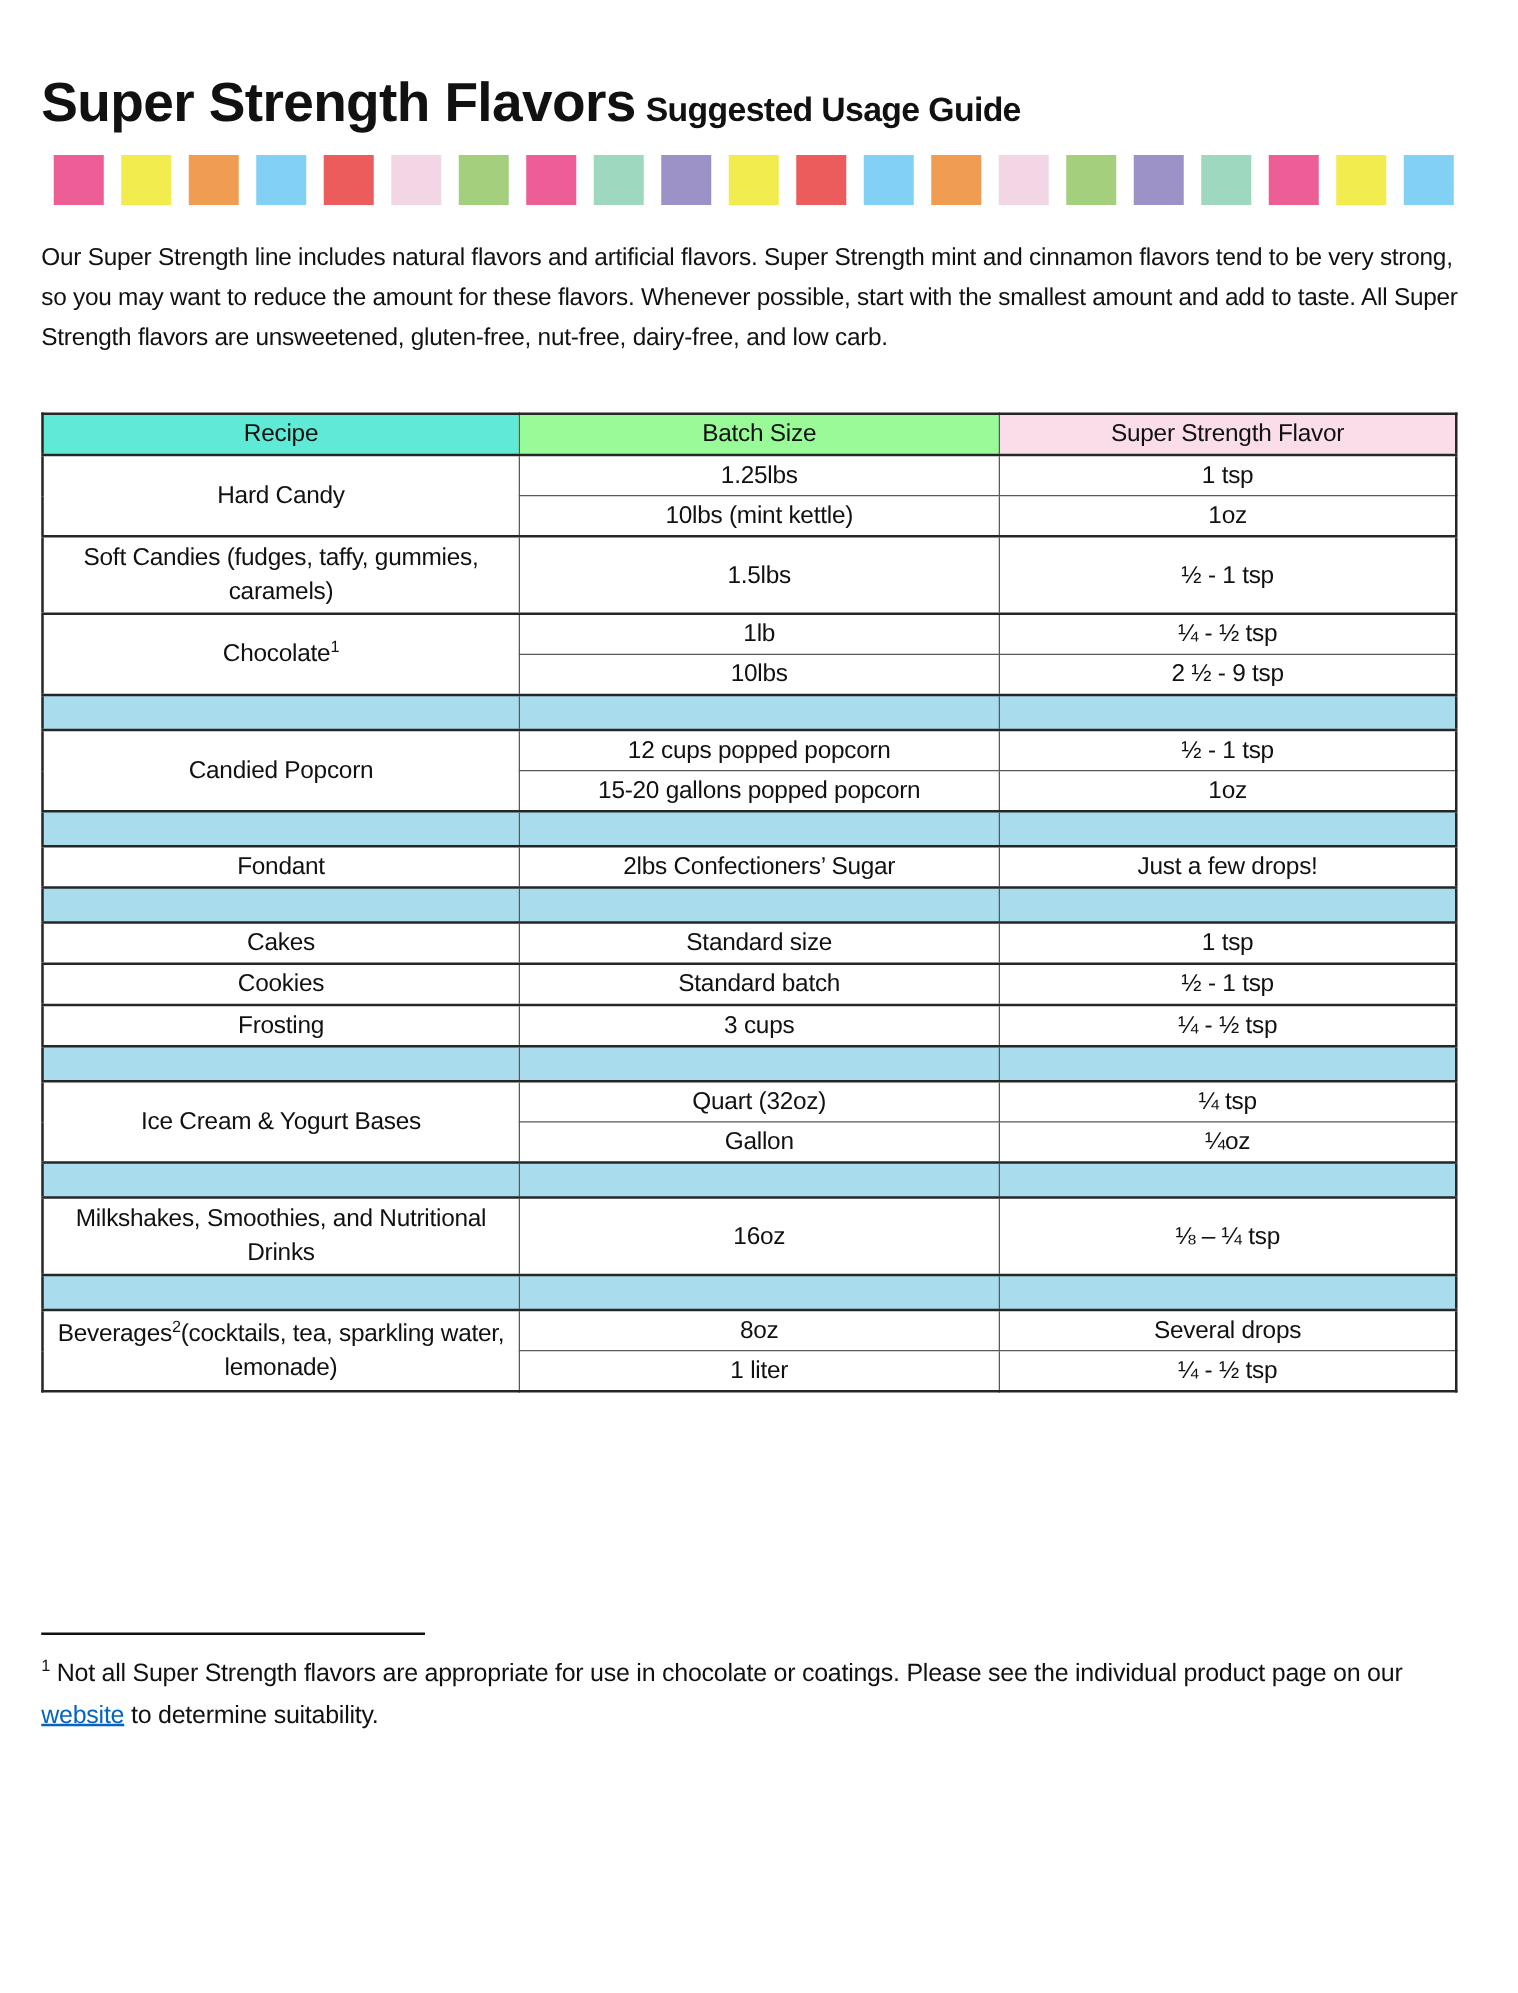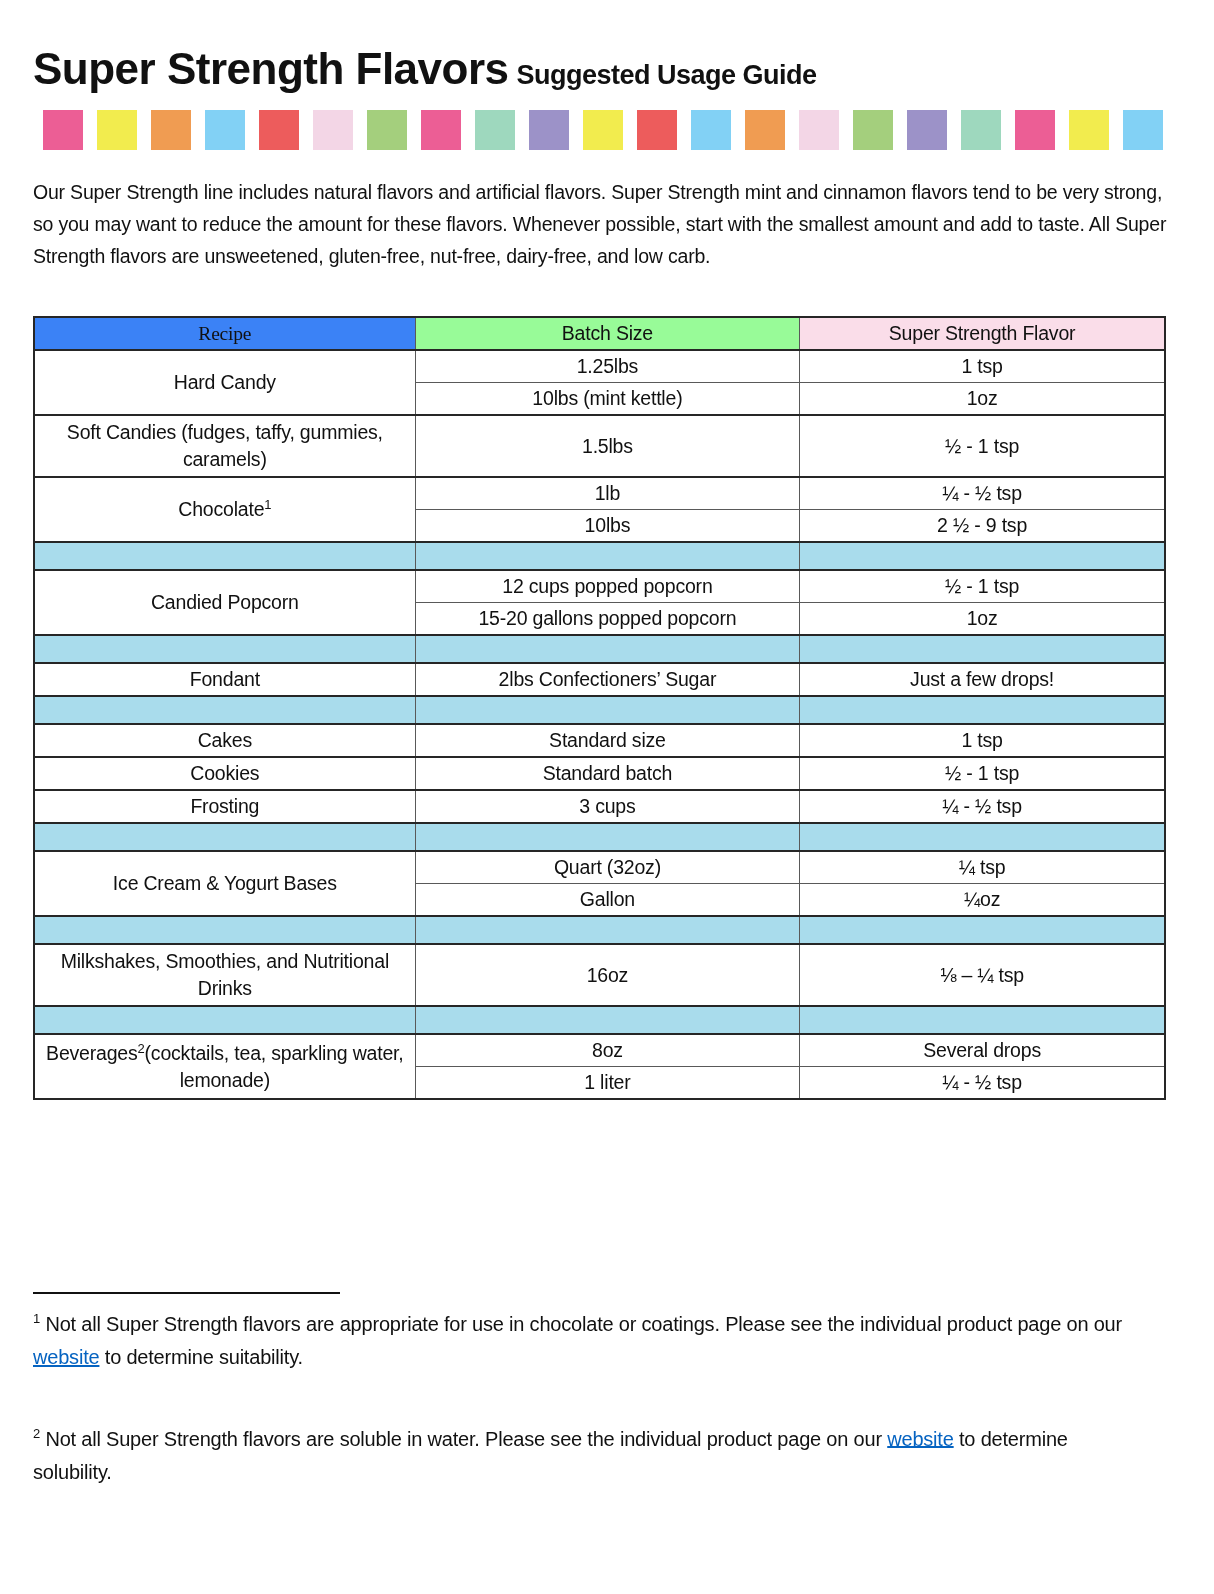--- a/index.html
+++ b/index.html
@@ -4,21 +4,21 @@
 <style>
   * { margin: 0; padding: 0; box-sizing: border-box; }
   html, body { background: #ffffff; }
   body {
     width: 1214px; height: 1594px;
     font-family: "Liberation Sans", "DejaVu Sans", sans-serif;
     color: #1a1a1a;
     position: relative;
     overflow: hidden;
   }
-  .page { padding: 44px 40px 0 33px; }
+  .page { padding: 58px 40px 0 33px; }
 
   
   .title-line { white-space: nowrap; letter-spacing: -0.5px; }
   .title-main { font-size: 44px; font-weight: 600; color: #111; }
   .title-sub  { font-size: 27px; font-weight: 600; color: #111; margin-left: 8px; }
 
   
   .stripe { margin: 16px 0 0 10px; display: flex; gap: 14px; }
   .stripe .square { width: 40px; height: 40px; }
 
@@ -115,21 +115,21 @@
   <p class="intro"><span>Our Super Strength line includes natural flavors and artificial flavors. Super Strength mint and cinnamon flavors tend to be very strong, so you may want to reduce the amount for these flavors. </span><b>Whenever possible, start with the smallest amount and add to taste.</b><span> All Super Strength flavors are unsweetened, gluten-free, nut-free, dairy-free, and low carb.</span></p>
 
   <table class="usage">
     <colgroup>
         <col class="c1">
         <col class="c2">
         <col class="c3">
       </colgroup>
     <thead>
       <tr class="header-row">
-          <th style="background: #3b82f6; font-family: Liberation Serif, serif;">Recipe</th>
+          <th style="background: #5eead4;">Recipe</th>
           <th style="background: rgb(152, 251, 152);">Batch Size</th>
           <th style="background: rgb(250, 221, 233);">Super Strength Flavor</th>
         </tr>
     </thead>
     <tbody>
         <tr class="group-start">
           <td rowspan="2">Hard Candy</td>
           <td>1.25lbs</td>
           <td>1 tsp</td>
         </tr>
@@ -232,16 +232,15 @@
         <tr>
           <td>1 liter</td>
           <td>¼ - ½ tsp</td>
         </tr>
       </tbody>
   </table>
 
   <div class="footnote-sep"></div>
   <div>
       <p class="footnote"><sup>1</sup><span> Not all Super Strength flavors are appropriate for use in chocolate or coatings. Please see the individual product page on our </span><a class="weblink">website</a><span> to determine suitability.</span></p>
-      <p class="footnote"><sup>2</sup><span> Not all Super Strength flavors are soluble in water. Please see the individual product page on our </span><a class="weblink">website</a><span> to determine solubility.</span></p>
     </div>
 
 </div>
 
 </body></html>

